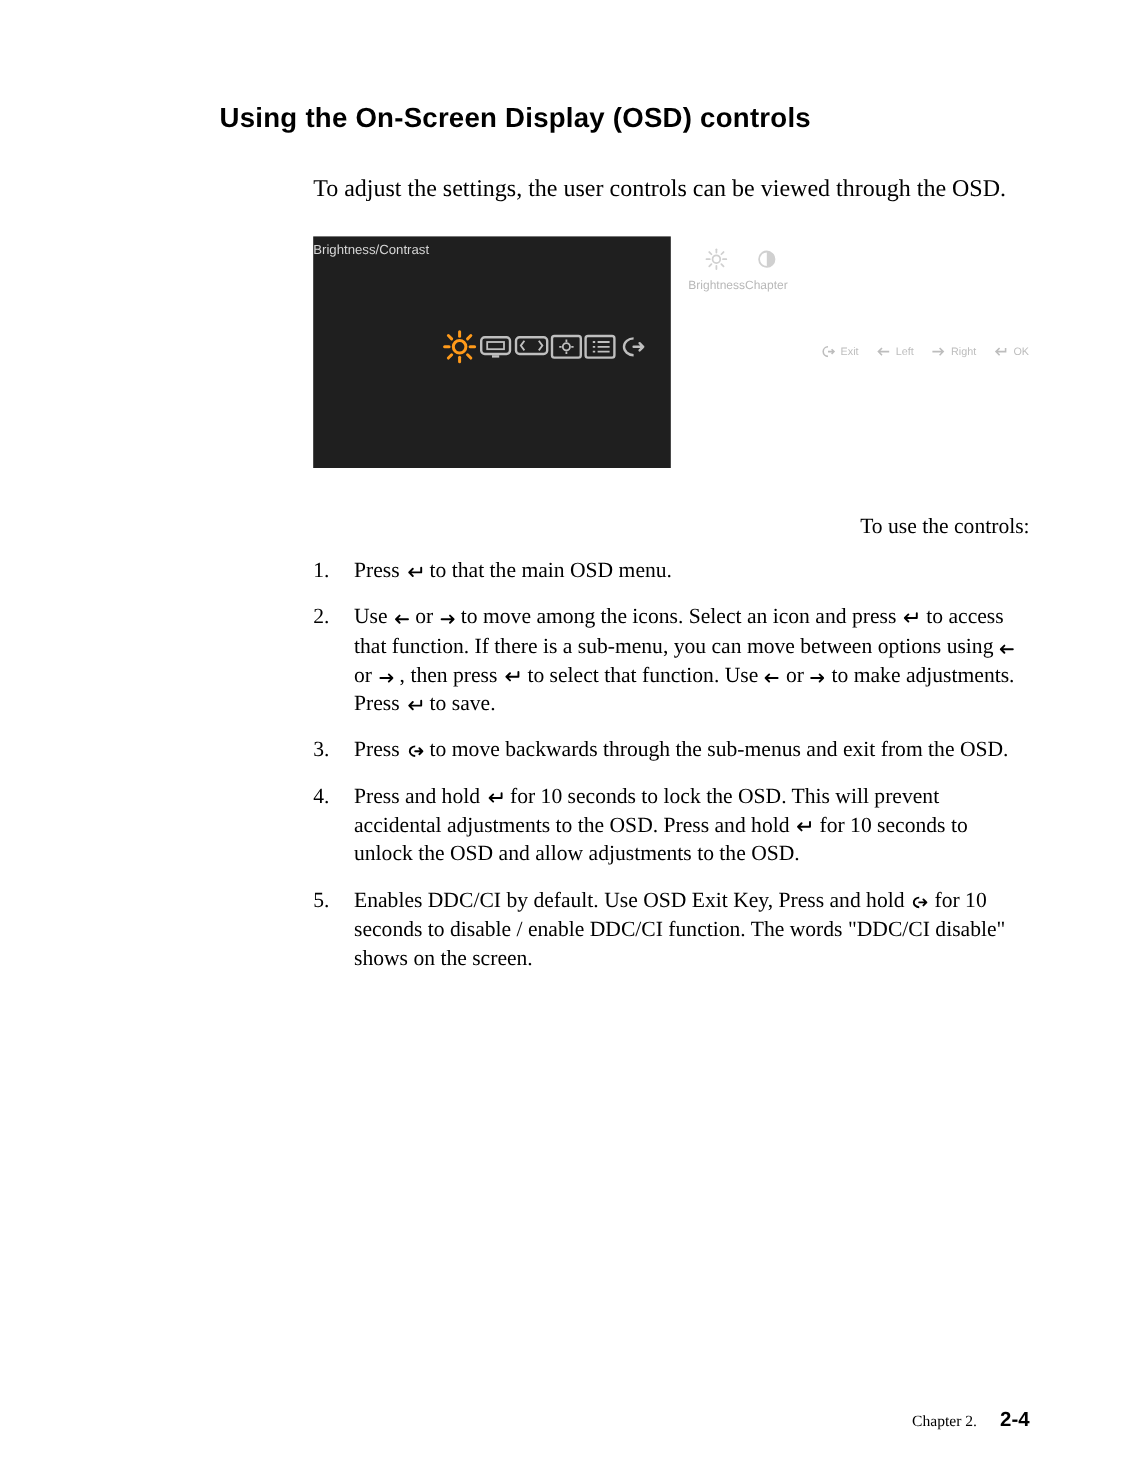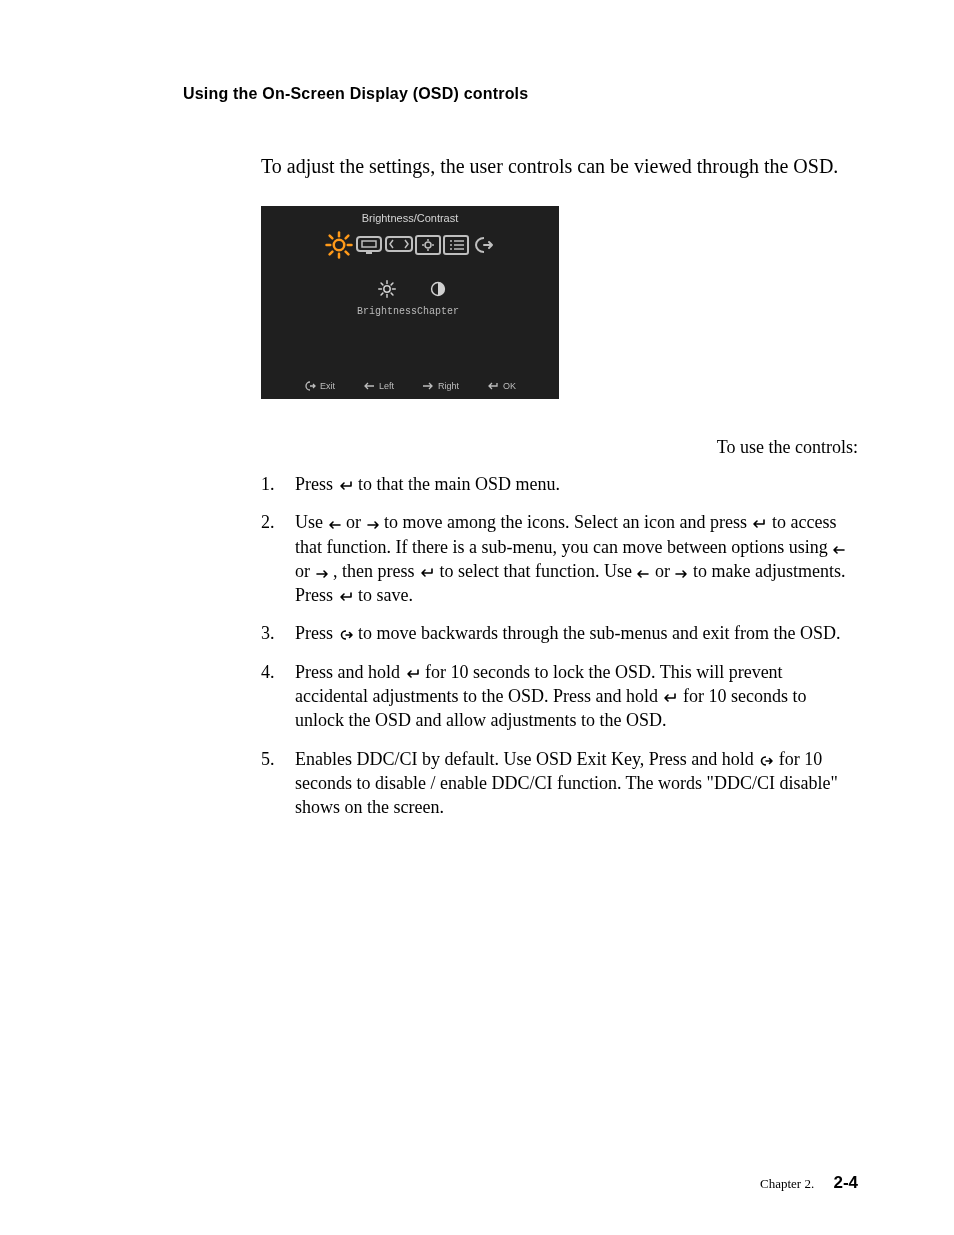--- a/index.html
+++ b/index.html
@@ -12,69 +12,66 @@
     height: 1235px;
     position: relative;
   }
   .page {
     padding: 85px 96px 0 183px;
     box-sizing: border-box;
   }
   .heading {
     font-family: Arial, Helvetica, sans-serif;
     font-weight: bold;
-    font-size: 16px;
-    margin: 0 0 52px 0;
+    font-size: 23px;
+    margin: 0 0 34px 0;
     letter-spacing: 0.2px;
   }
   .intro {
     margin: 0 0 28px 78px;
     font-size: 20px;
   }
   .osd-figure {
     width: 298px;
     height: 193px;
     margin: 16px 0 38px 78px;
     background: #1f1f1f;
     color: #a9a9a9;
     font-family: Arial, Helvetica, sans-serif;
     font-size: 10px;
     display: flex;
-    flex-direction: column;
-    align-items: center;
   }
   .osd-title {
     text-align: center;
     color: #d5d5d5;
     font-size: 11px;
     padding: 6px 0 6px;
   }
   .osd-top-icons {
     display: flex;
     justify-content: space-between;
     align-items: center;
     padding: 0 10px 10px 10px;
   }
   .osd-top-icons svg { display: block; }
   .osd-sub {
     display: flex;
     justify-content: space-around;
     padding: 8px 28px 0 24px;
-    font-family: Liberation Mono, monospace;
   }
   .osd-sub-item {
     text-align: center;
     color: #b8b8b8;
   }
   .osd-sub-item svg { margin: 0 auto 6px auto; display:block; }
   .osd-spacer { flex: 1; }
   .osd-footer {
     display: flex;
     justify-content: center;
-    gap: 28px;
+    gap: 15px;
     padding: 6px 0 8px;
     font-size: 9px;
     color: #bdbdbd;
   }
   .osd-footer-item {
     display: inline-flex;
     align-items: center;
     gap: 4px;
   }
   .to-use {

